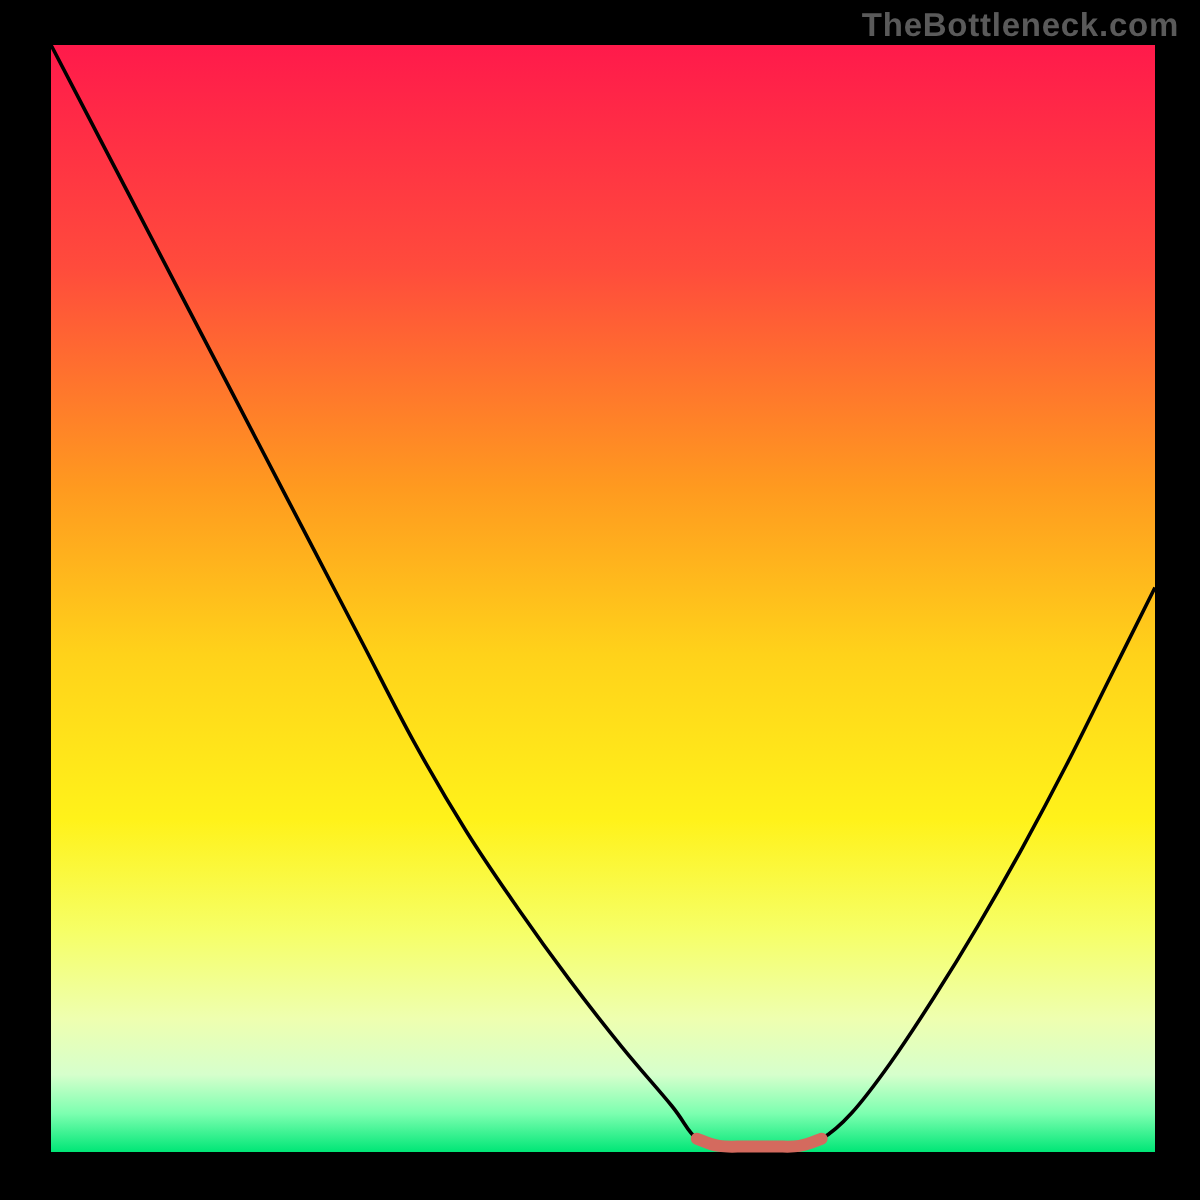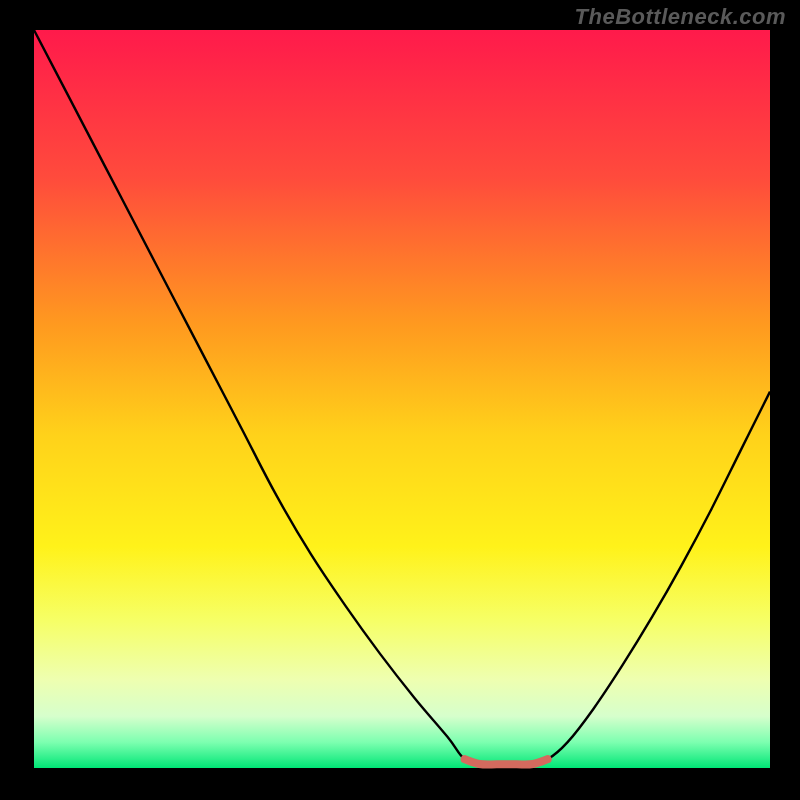--- a/index.html
+++ b/index.html
@@ -8,21 +8,20 @@
     width: 800px;
     height: 800px;
     background: #000;
     overflow: hidden;
     font-family: Arial, Helvetica, sans-serif;
   }
   .chart-wrap {
     position: relative;
     width: 800px;
     height: 688px;
-    font-style: italic;
   }
   .watermark {
     position: absolute;
     top: 4px;
     right: 14px;
     font-size: 22px;
     font-weight: 600;
     color: #5a5a5a;
     letter-spacing: 0.5px;
     user-select: none;

